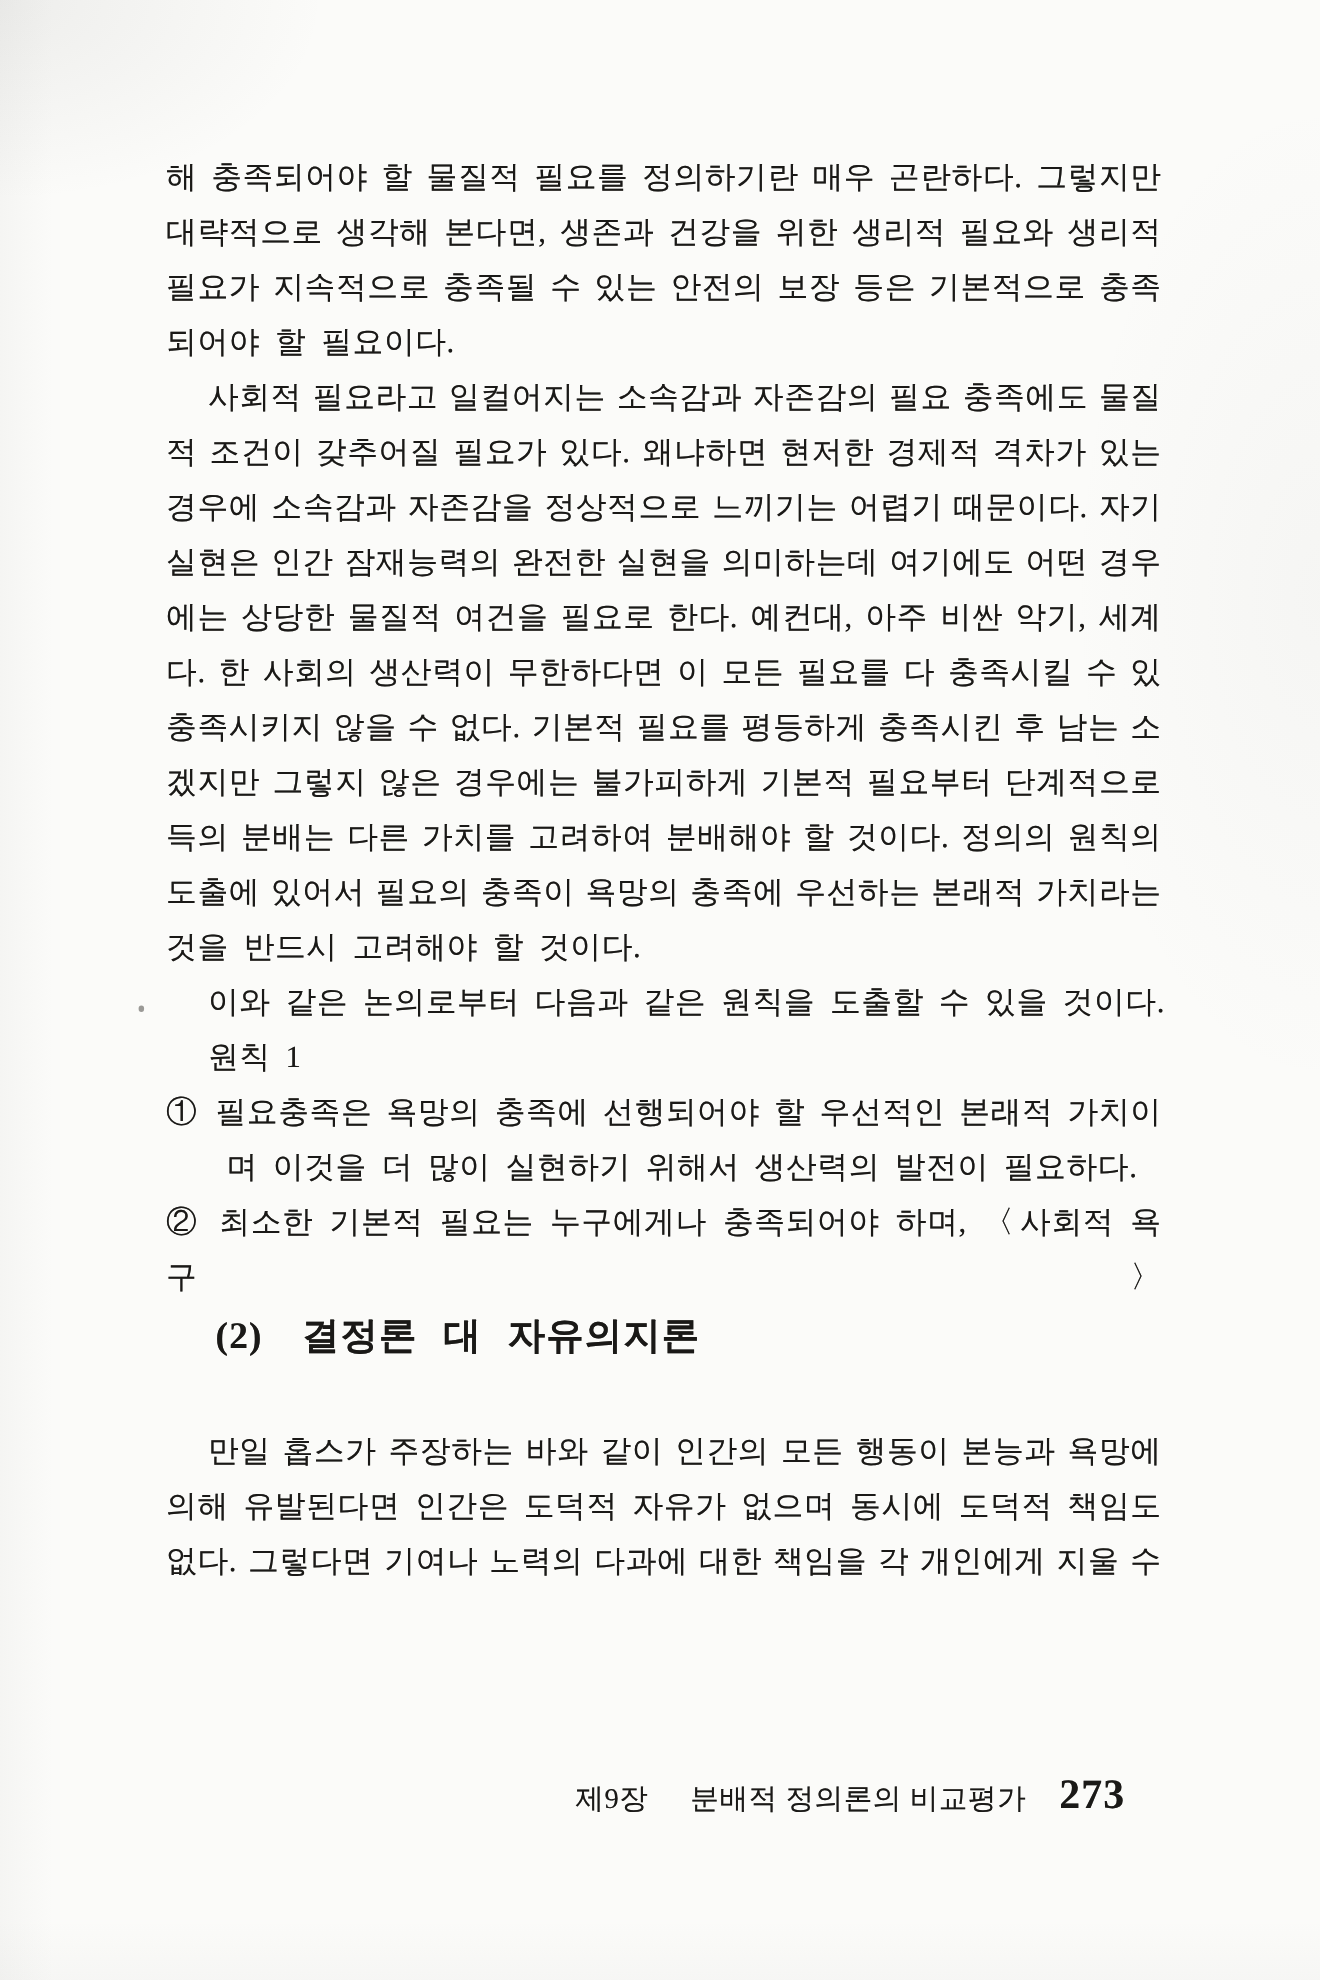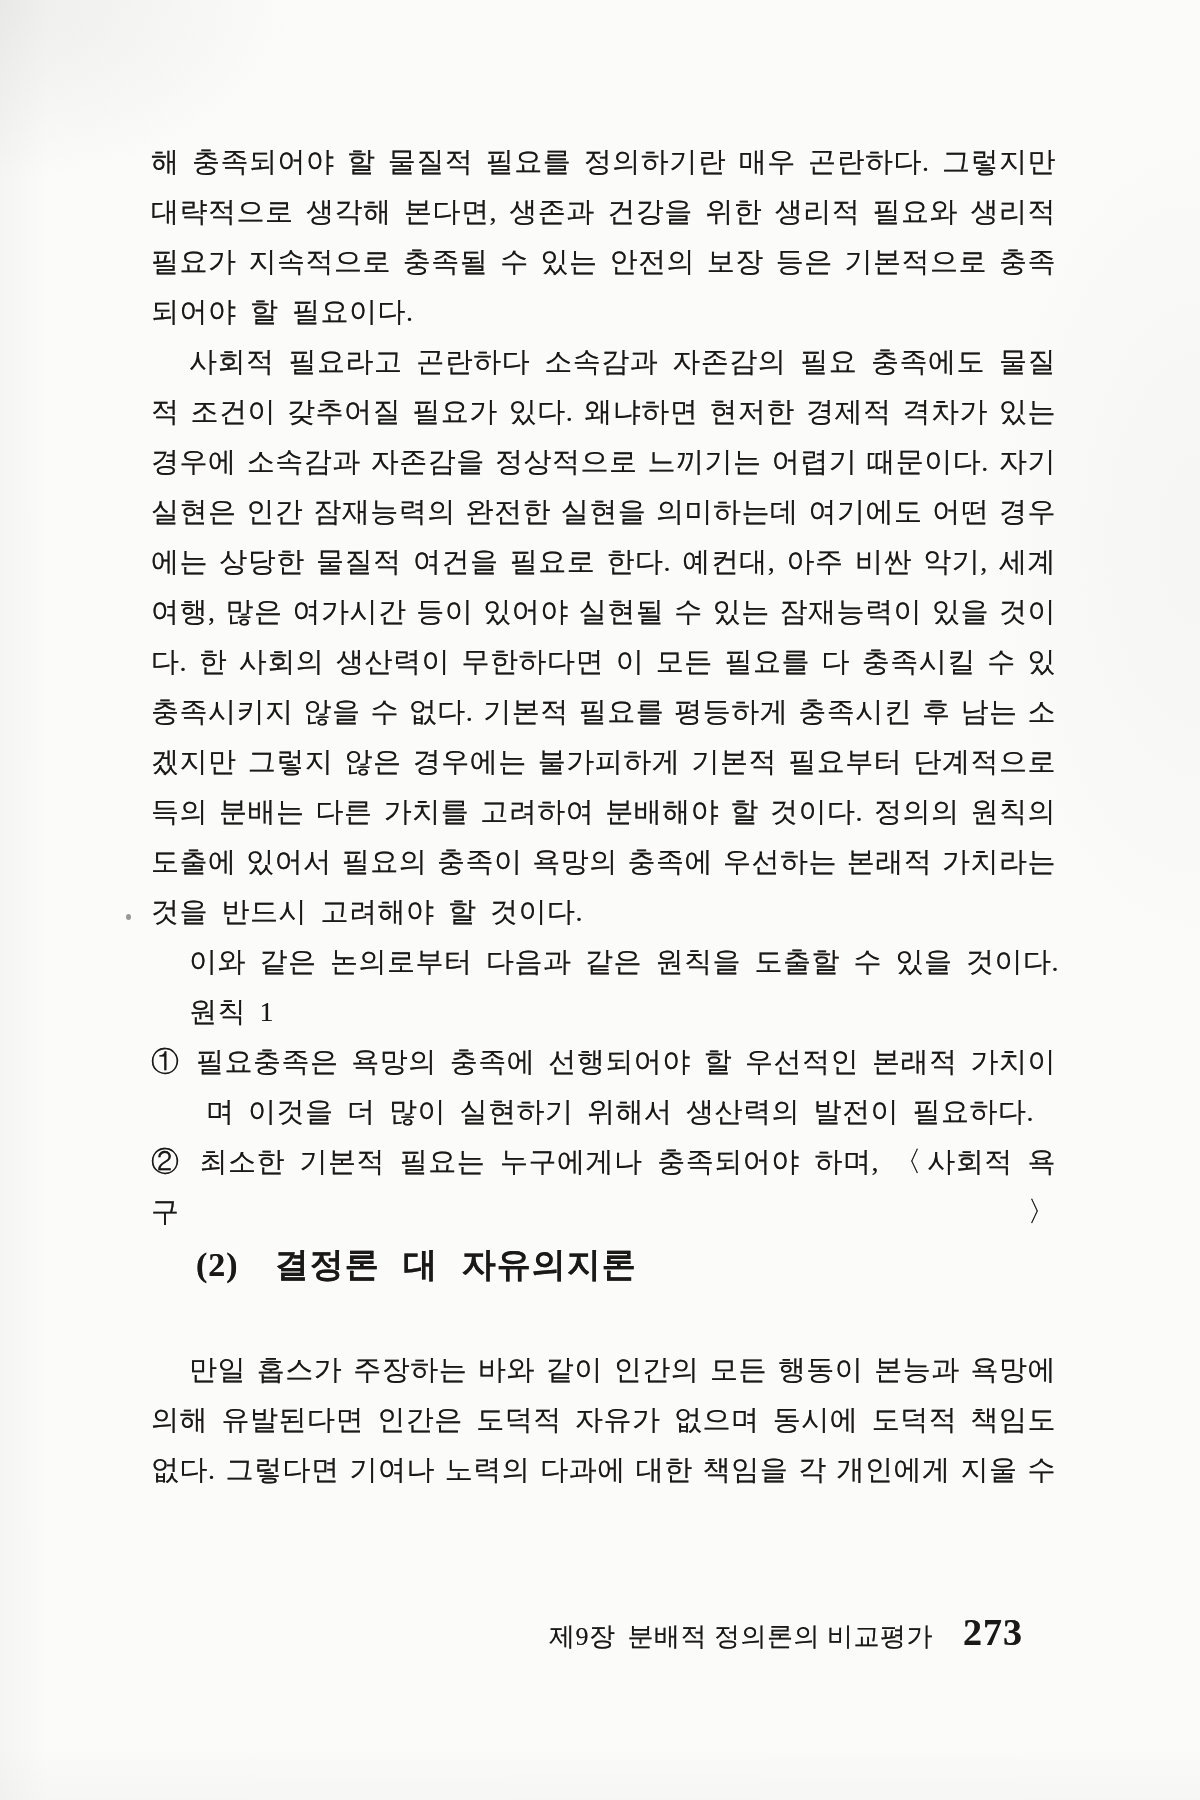--- a/index.html
+++ b/index.html
@@ -38,46 +38,45 @@
     font-size:34px;font-weight:bold;letter-spacing:1px;word-spacing:14px;
     text-shadow:0 0 0.6px rgba(20,18,16,0.7);
   }
   .heading .hnum{margin-right:36px;font-weight:bold;}
   .footer{
     position:absolute;top:1607px;right:177px;
     font-size:26px;line-height:50px;letter-spacing:0.5px;
     text-shadow:0 0 0.5px rgba(20,18,16,0.55);
     white-space:nowrap;
   }
-  .footer .gap1{margin-right:12px;font-family:Liberation Serif, serif;}
+  .footer .gap1{margin-right:38px;font-family:Liberation Serif, serif;}
   .footer .gap2{margin-right:30px;}
   .footer .pagenum{font-size:38px;font-weight:bold;letter-spacing:1px;}
   .speck{
     position:absolute;left:126px;top:914px;width:5px;height:6px;
     background:#4a4845;border-radius:50%;opacity:0.55;
   }
 </style>
 </head>
 <body>
 
 <div class="page">
   <div class="scan-shade"></div>
 
   <div class="textblock">
     <div>
         <div class="line jst">해 충족되어야 할 물질적 필요를 정의하기란 매우 곤란하다. 그렇지만</div>
         <div class="line jst">대략적으로 생각해 본다면, 생존과 건강을 위한 생리적 필요와 생리적</div>
         <div class="line jst">필요가 지속적으로 충족될 수 있는 안전의 보장 등은 기본적으로 충족</div>
         <div class="line lft">되어야 할 필요이다.</div>
-        <div class="line jst ind1">사회적 필요라고 곤란하다 소속감과 자존감의 필요 충족에도 물질</div>
+        <div class="line jst ind1">사회적 필요라고 일컬어지는 소속감과 자존감의 필요 충족에도 물질</div>
         <div class="line jst">적 조건이 갖추어질 필요가 있다. 왜냐하면 현저한 경제적 격차가 있는</div>
         <div class="line jst">경우에 소속감과 자존감을 정상적으로 느끼기는 어렵기 때문이다. 자기</div>
         <div class="line jst">실현은 인간 잠재능력의 완전한 실현을 의미하는데 여기에도 어떤 경우</div>
         <div class="line jst">에는 상당한 물질적 여건을 필요로 한다. 예컨대, 아주 비싼 악기, 세계</div>
-        <div class="line jst">여행, 많은 여가시간 등이 있어야 실현될 수 있는 잠재능력이 있을 것이</div>
         <div class="line jst">다. 한 사회의 생산력이 무한하다면 이 모든 필요를 다 충족시킬 수 있</div>
         <div class="line jst">충족시키지 않을 수 없다. 기본적 필요를 평등하게 충족시킨 후 남는 소</div>
         <div class="line jst">겠지만 그렇지 않은 경우에는 불가피하게 기본적 필요부터 단계적으로</div>
         <div class="line jst">득의 분배는 다른 가치를 고려하여 분배해야 할 것이다. 정의의 원칙의</div>
         <div class="line jst">도출에 있어서 필요의 충족이 욕망의 충족에 우선하는 본래적 가치라는</div>
         <div class="line lft">것을 반드시 고려해야 할 것이다.</div>
         <div class="line lft ind1">이와 같은 논의로부터 다음과 같은 원칙을 도출할 수 있을 것이다.</div>
         <div class="line lft ind1">원칙 1</div>
         <div class="line jst">① 필요충족은 욕망의 충족에 선행되어야 할 우선적인 본래적 가치이</div>
         <div class="line lft ind2">며 이것을 더 많이 실현하기 위해서 생산력의 발전이 필요하다.</div>

